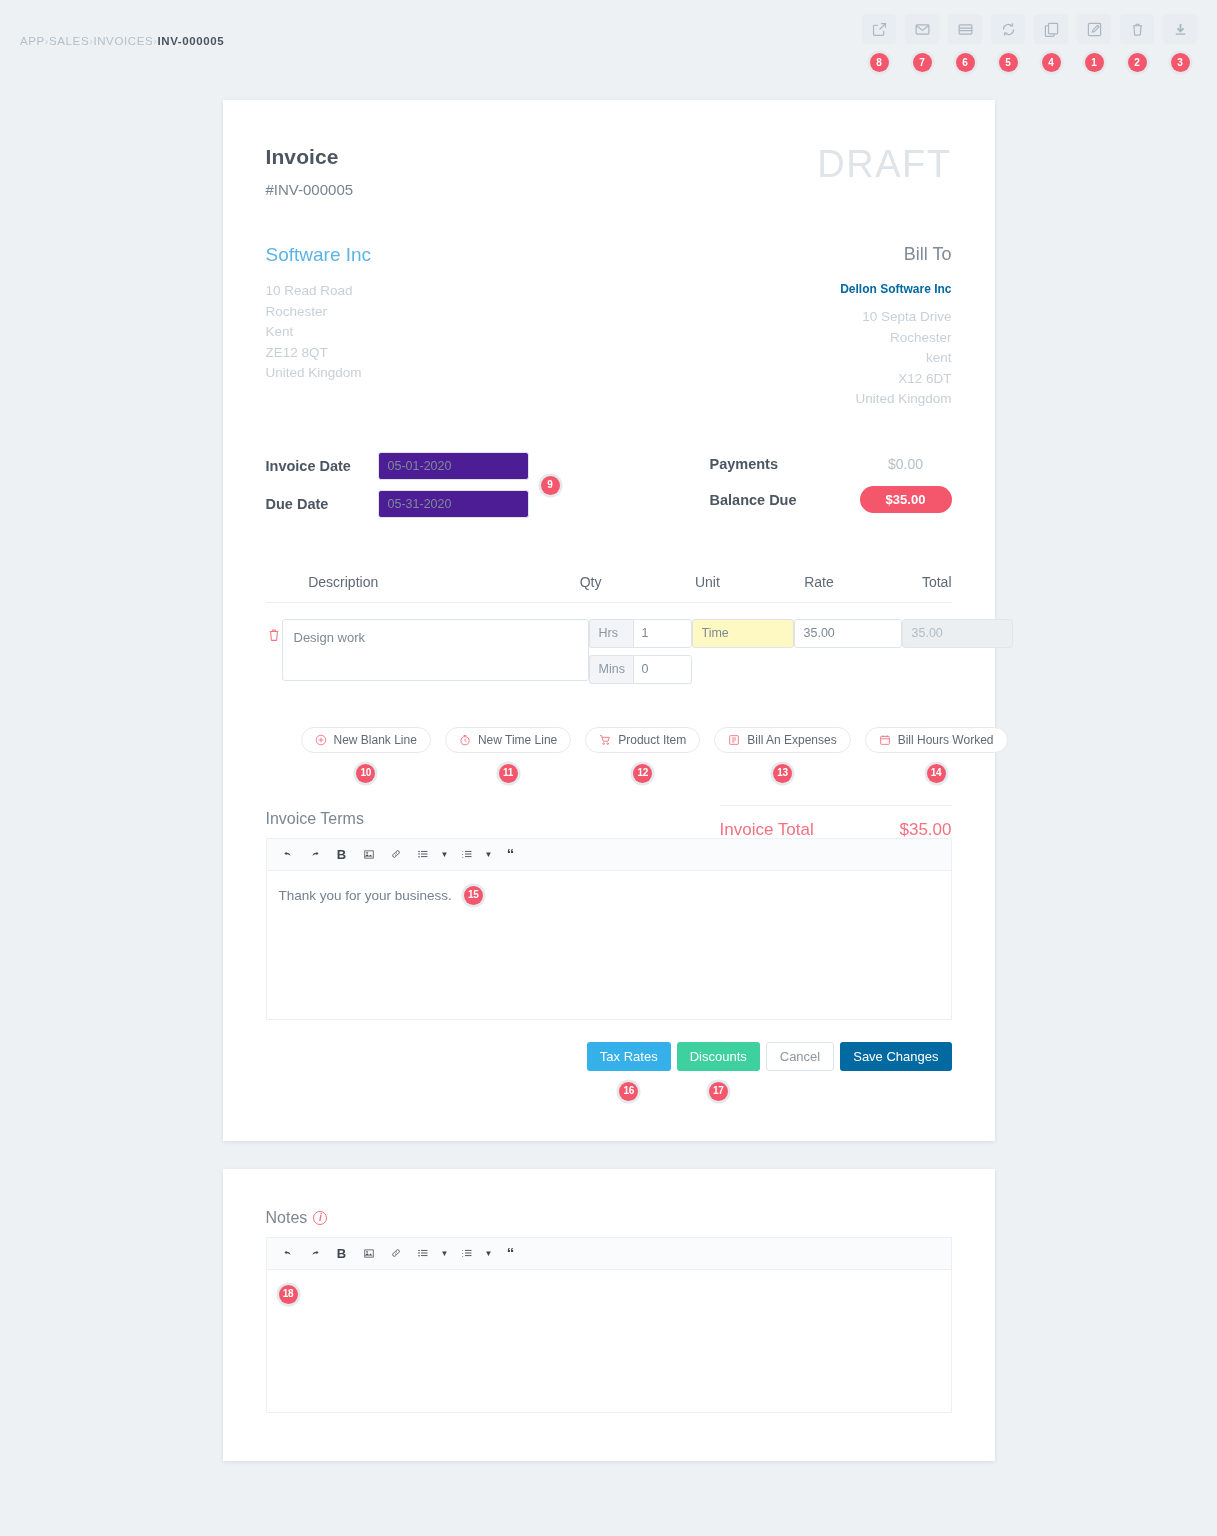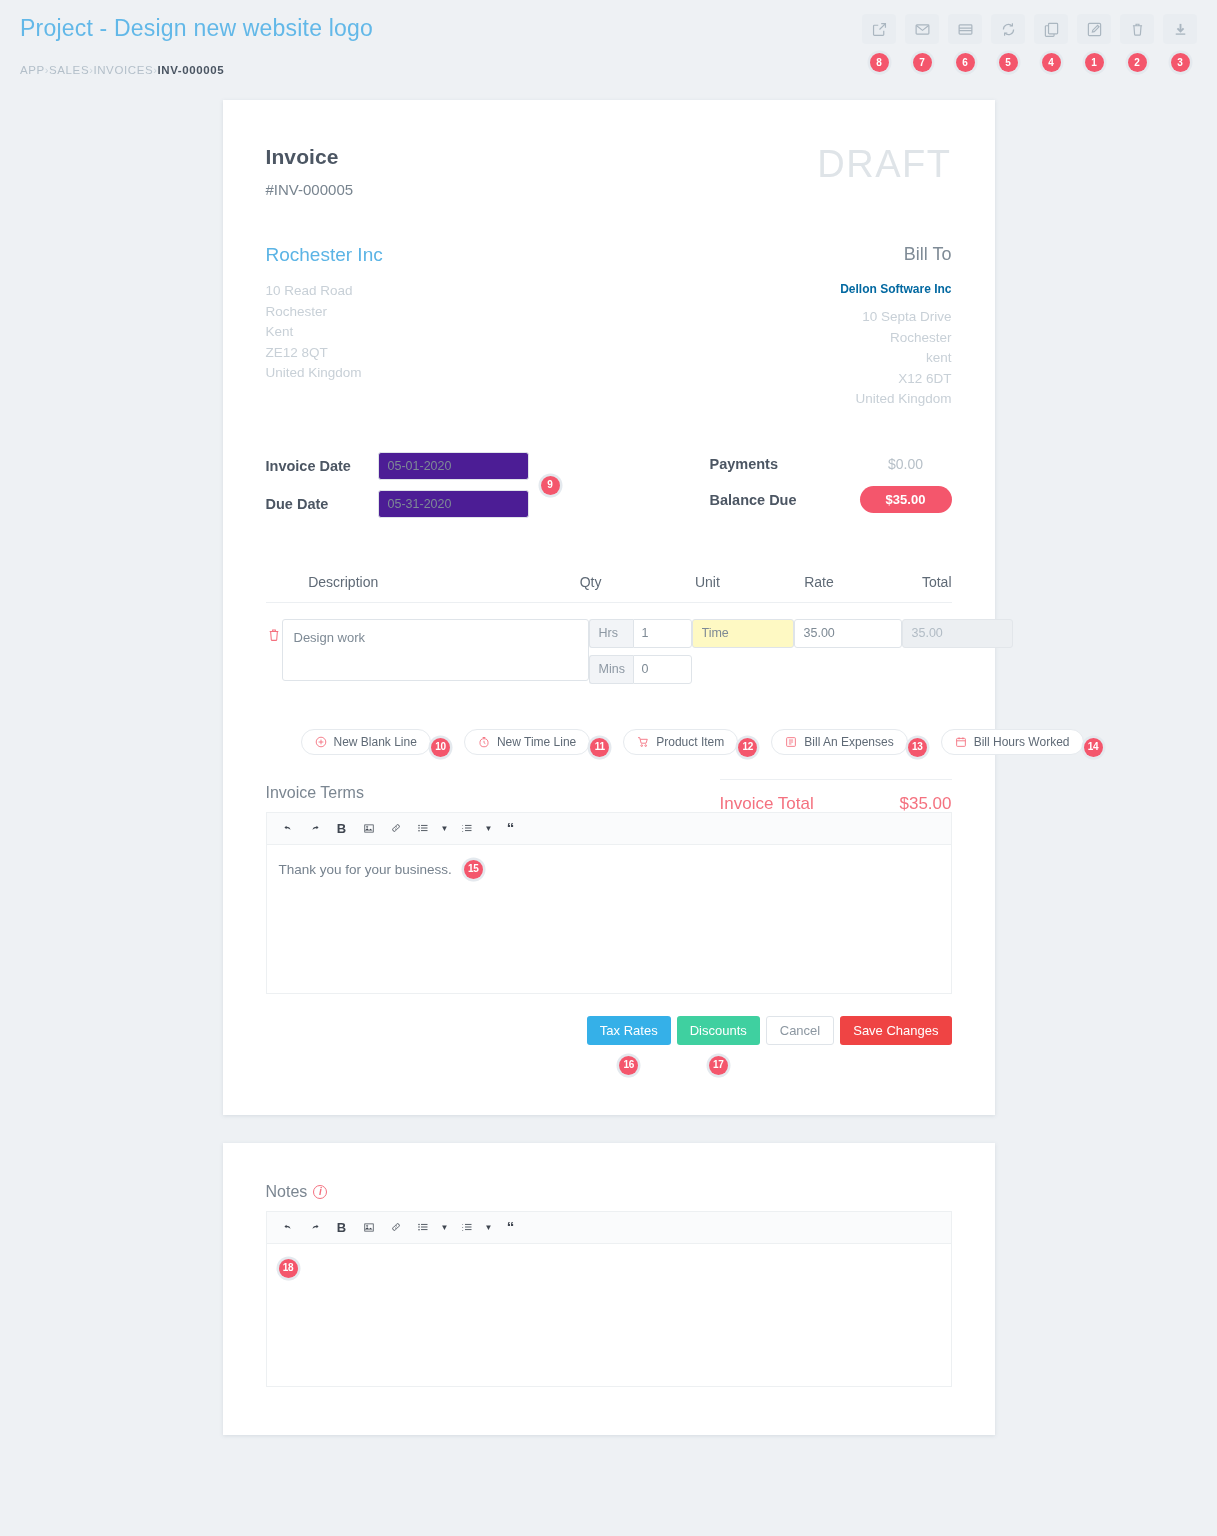--- a/index.html
+++ b/index.html
@@ -138,21 +138,21 @@
   }
   .total-cell { flex: 1; display: flex; justify-content: flex-end; }
   .total-input {
     width: 111px; height: 29px; border: 1px solid #e2e6ea; border-radius: 3px;
     font-size: 12.5px; color: #b2bcc5; padding: 0 9px; background: #eceff2;
     font-family: "Liberation Sans", sans-serif;
   }
 
   
   .addbar { display: flex; gap: 14px; margin: 36px 0 0 35px; }
-  .addwrap { display: flex; flex-direction: row; align-items: center; }
+  .addwrap { display: flex; flex-direction: column; align-items: center; }
   .addbtn {
     border: 1px solid #e6eaee; border-radius: 16px; background: #fff;
     height: 26px; padding: 0 13px; display: inline-flex; align-items: center; gap: 7px;
     font-size: 12px; color: #5f6a76; white-space: nowrap;
     font-family: "Liberation Sans", sans-serif;
   }
   .addbtn .gi { color: #f4717f; display: flex; }
   .addwrap .marker { margin-top: 11px; }
 
   
@@ -192,28 +192,27 @@
   .fbtns { display: flex; gap: 6px; align-items: flex-start; }
   .fwrap { display: flex; flex-direction: column; align-items: center; }
   .fbtn {
     height: 29px; padding: 0 13px; border-radius: 3px; border: none;
     font-size: 13px; color: #fff; display: inline-flex; align-items: center;
     font-family: "Liberation Sans", sans-serif;
   }
   .fbtn.blue  { background: #35b0e8; }
   .fbtn.green { background: #3fd0a0; }
   .fbtn.white { background: #fff; border: 1px solid #dfe4e9; color: #8c97a1; }
-  .fbtn.red   { background: #ef4444; }
+  .fbtn.red   { background: #0369a1; }
   .fwrap .marker { margin-top: 11px; }
 </style>
 </head>
 <body>
 
 <div class="page-head">
-  <div class="page-title">Project - Design new website logo</div>
 
   <div class="breadcrumb">
     <span class="crumb">APP</span>
     <span class="crumb-sep">›</span>
     <span class="crumb">SALES</span>
     <span class="crumb-sep">›</span>
     <span class="crumb">INVOICES</span>
     <span class="crumb-sep">›</span>
     <span class="crumb active">INV-000005</span>
   </div>
@@ -307,21 +306,21 @@
   <div class="inv-head">
     <div>
       <div class="inv-title">Invoice</div>
       <div class="inv-num">#INV-000005</div>
     </div>
     <div class="draft">DRAFT</div>
   </div>
 
   <div class="parties">
     <div class="party-left">
-      <div class="company-name">Rochester Inc</div>
+      <div class="company-name">Software Inc</div>
       <div class="addr-lines">
         <div class="addr-line">10 Read Road</div>
         <div class="addr-line">Rochester</div>
         <div class="addr-line">Kent</div>
         <div class="addr-line">ZE12 8QT</div>
         <div class="addr-line">United Kingdom</div>
       </div>
     </div>
     <div class="party-right">
       <div class="billto-label">Bill To</div>

